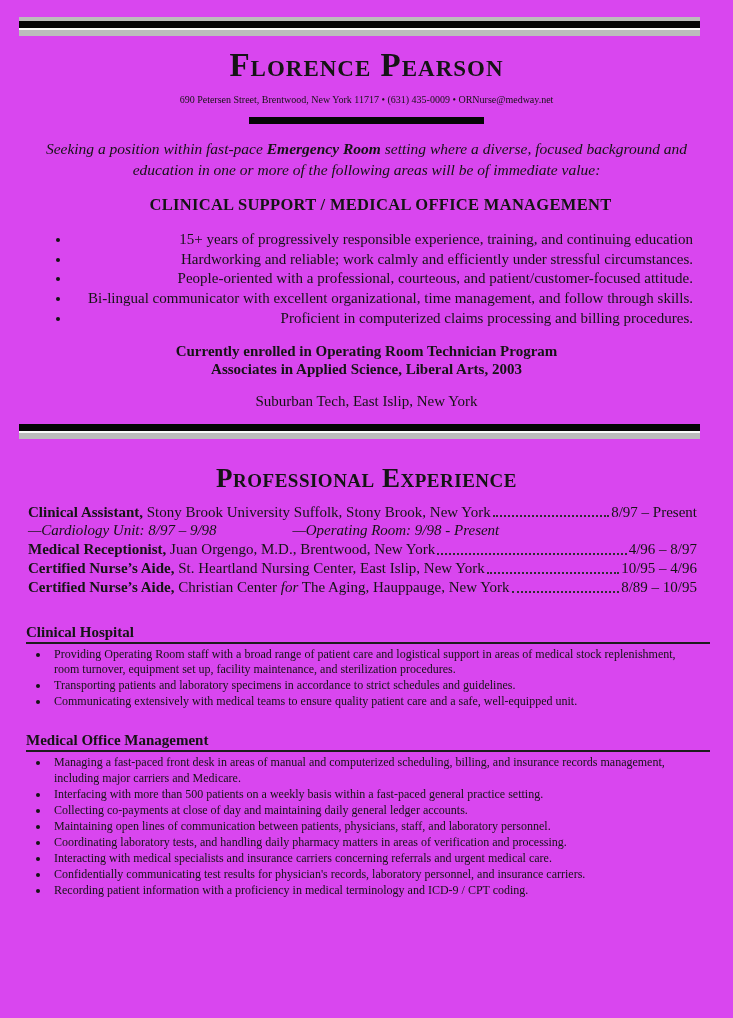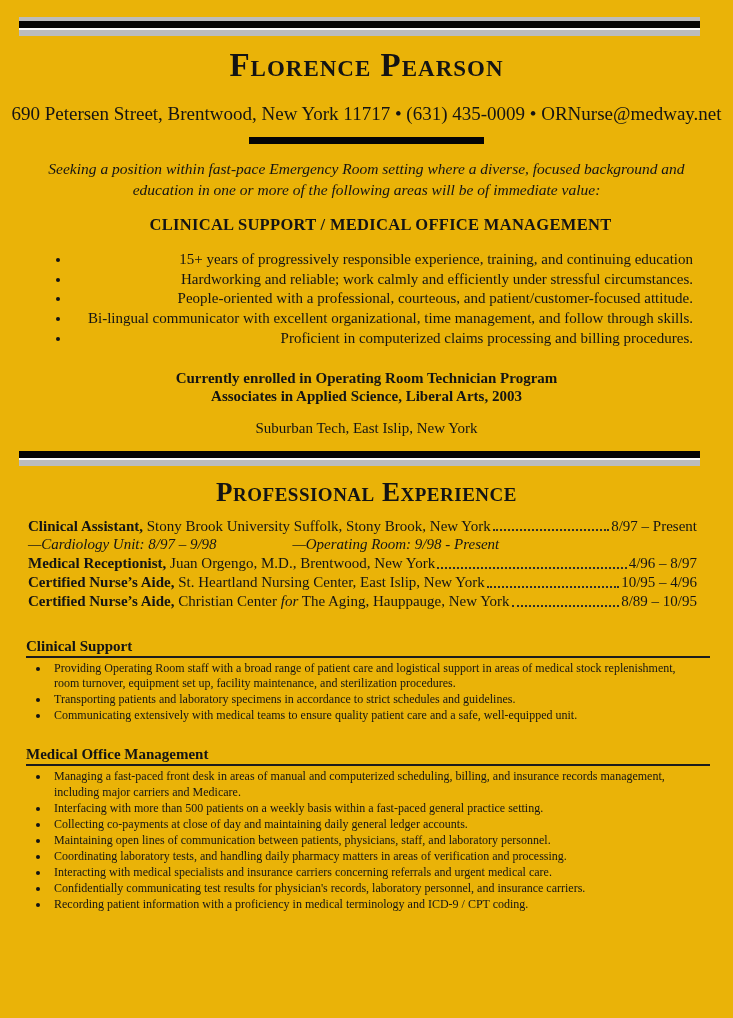--- a/index.html
+++ b/index.html
@@ -1,62 +1,62 @@
 <!DOCTYPE html>
 <html><head>
 <meta charset="utf-8">
 <style>
   html,body{margin:0;padding:0;background:#e9e9e9;}
   .page{
-    width:733px;height:1018px;background:#eab308;margin:0 auto;
+    width:733px;height:1018px;background:#d946ef;margin:0 auto;
     font-family:"Liberation Serif","DejaVu Serif",serif;color:#141414;
     position:relative;overflow:hidden;box-sizing:border-box;
   }
   
   .divider{margin:0 33px 0 19px;}
   .divider .bar-gray-thin{height:4px;background:#bcbcbc;}
   .divider .bar-black{height:7px;background:#050505;}
   .divider .bar-gap{height:2px;background:#fbfbfa;}
   .divider .bar-gray{height:6px;background:#bcbcbc;}
   .divider-top{margin-top:17px;}
   .divider-mid{margin-top:13px;}
 
   
   .name{
     margin-top:11px;text-align:center;font-weight:bold;
     font-variant:small-caps;font-size:33px;letter-spacing:1px;line-height:1.1;
   }
-  .contact{margin-top:20px;text-align:center;font-size:19px;}
+  .contact{margin-top:11px;text-align:center;font-size:10px;}
   .name-rule{width:235px;height:7px;background:#050505;margin:12px auto 0 auto;}
 
   
   .objective{
     margin:15px auto 0 auto;width:672px;text-align:center;
     font-style:italic;font-size:15.5px;line-height:1.32;
   }
-  .objective b{font-weight:normal;}
+  .objective b{font-weight:bold;}
   .headline{
     margin-top:15px;text-align:center;font-weight:bold;font-size:16.5px;letter-spacing:0.3px;margin-left:28px;
   }
 
   
   ul.bullets{
     margin:15px 40px 0 50px;padding-left:21px;
     font-size:15px;line-height:1.24;list-style-type:disc;text-align:right;
   }
   ul.bullets li{margin:0 0 1px 0;padding-left:4px;}
 
   
-  .education{margin-top:22px;text-align:center;font-size:15px;line-height:1.21;}
+  .education{margin-top:15px;text-align:center;font-size:15px;line-height:1.21;}
   .edu-line.bold{font-weight:bold;}
   .edu-gap{height:14px;}
 
   
   .section-title{
-    margin-top:11px;text-align:center;font-weight:bold;
+    margin-top:24px;text-align:center;font-weight:bold;
     font-variant:small-caps;font-size:27px;letter-spacing:0.5px;
   }
   .jobs{margin:9px 36px 0 28px;font-size:15px;line-height:1.26;}
   .job-row{display:flex;align-items:baseline;}
   .job-left{white-space:nowrap;}
   .job-left b{font-weight:bold;}
   .leader{
     flex:1 1 auto;min-width:8px;margin:0 2px;
     border-bottom:2px dotted #2e2e2e;align-self:flex-end;
     transform:translateY(-4px);
@@ -140,21 +140,21 @@
       <span class="leader"></span>
       <span class="job-dates">10/95 – 4/96</span>
     </div>
     <div class="job-row">
       <span class="job-left"><b>Certified Nurse’s Aide,</b><span> Christian Center </span><i>for</i><span> The Aging, Hauppauge, New York</span></span>
       <span class="leader"></span>
       <span class="job-dates">8/89 – 10/95</span>
     </div>
   </div>
 
-  <div class="subsection-head">Clinical Support</div>
+  <div class="subsection-head">Clinical Hospital</div>
   <ul class="sub-bullets">
     <li>Providing Operating Room staff with a broad range of patient care and logistical support in areas of medical stock replenishment, room turnover, equipment set up, facility maintenance, and sterilization procedures.</li>
     <li>Transporting patients and laboratory specimens in accordance to strict schedules and guidelines.</li>
     <li>Communicating extensively with medical teams to ensure quality patient care and a safe, well-equipped unit.</li>
   </ul>
 
   <div class="subsection-head second">Medical Office Management</div>
   <ul class="sub-bullets">
     <li>Managing a fast-paced front desk in areas of manual and computerized scheduling, billing, and insurance records management, including major carriers and Medicare.</li>
     <li>Interfacing with more than 500 patients on a weekly basis within a fast-paced general practice setting.</li>

